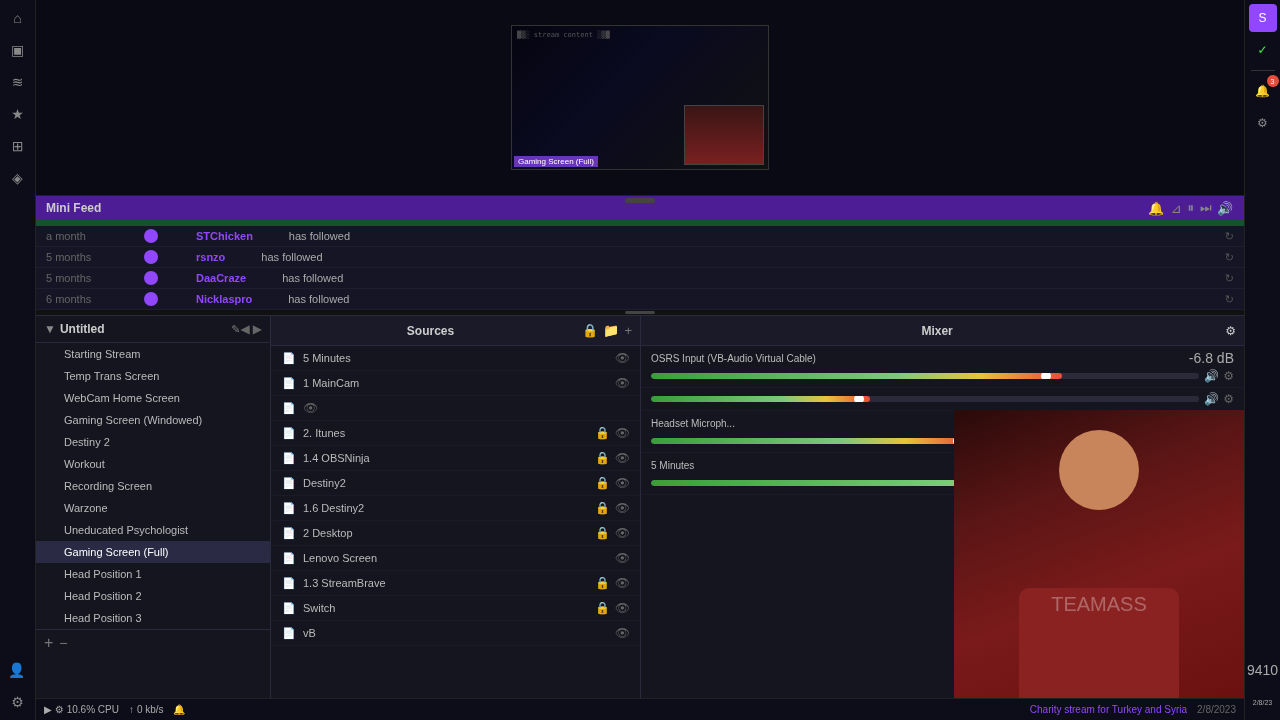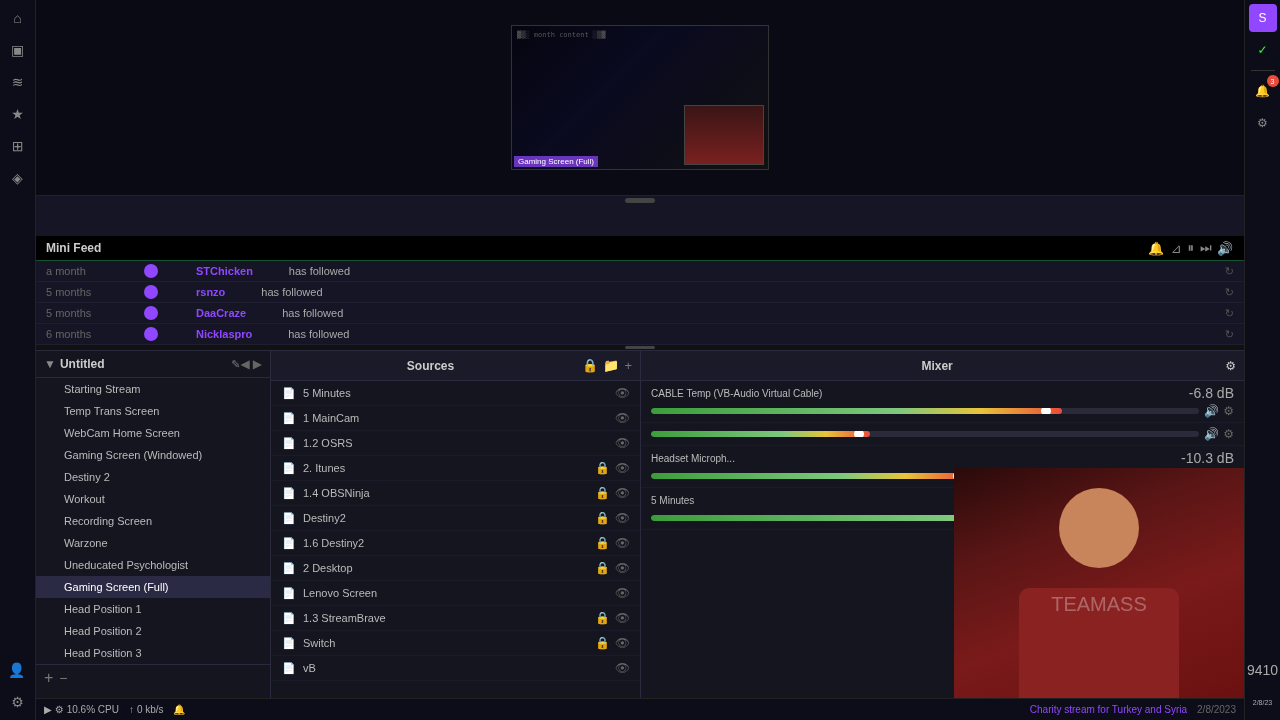--- a/index.html
+++ b/index.html
@@ -108,23 +108,22 @@
     .mini-feed-section {
       background: #151525;
       border-top: 1px solid #222;
       flex-shrink: 0;
     }
     .mini-feed-header {
       display: flex;
       align-items: center;
       justify-content: space-between;
       padding: 4px 10px;
-      background: #000000;
-      border-bottom: 1px solid #14532d;
-      margin-top: 40px;
+      background: #4c1d95;
+      border-bottom: 6px solid #14532d;
     }
     .mini-feed-title {
       font-size: 12px;
       color: #ccc;
       font-weight: 600;
     }
     .mini-feed-controls {
       display: flex;
       gap: 6px;
       align-items: center;
@@ -418,21 +417,21 @@
       justify-content: center;
     }
     .divider-h { width: 24px; height: 1px; background: #333; margin: 2px 0; }
 
     
     .webcam-overlay {
       position: absolute;
       bottom: 22px;
       right: 36px;
       width: 290px;
-      height: 230px;
+      height: 288px;
       z-index: 10;
       overflow: hidden;
     }
     .webcam-bg {
       width: 100%;
       height: 100%;
       background: linear-gradient(160deg, #2a0a0a 0%, #5a1515 30%, #7a1a1a 60%, #6b1010 100%);
       display: flex;
       align-items: center;
       justify-content: center;
@@ -497,21 +496,21 @@
 </div>
 
 <div class="main-content">
 
   <div class="preview-area">
     <div class="preview-canvas">
       <div class="preview-inner">
 
         <div style="position:absolute;top:0;left:0;width:100%;height:100%;background:linear-gradient(135deg,#050510 0%,#0a0a20 40%,#111 100%);"></div>
         <div style="position:absolute;top:5px;left:5px;font-size:7px;color:#555;font-family:monospace;">
-          ▓▒░ month content ░▒▓
+          ▓▒░ stream content ░▒▓
         </div>
         <div class="preview-webcam">
           <div style="width:100%;height:100%;background:linear-gradient(180deg,#3a1515 0%,#7a2020 100%);"></div>
         </div>
         <div class="preview-label">Gaming Screen (Full)</div>
       </div>
     </div>
     <div class="preview-drag-handle"></div>
   </div>
 
@@ -614,21 +613,20 @@
           <div class="source-item">
       <span class="source-icon">📄</span>
       <span class="source-name">1 MainCam</span>
       <div class="source-controls">
 
         <span>👁</span>
       </div>
     </div>
           <div class="source-item">
       <span class="source-icon">📄</span>
-      <span class="source-name">1.2 OSRS</span>
       <div class="source-controls">
 
         <span>👁</span>
       </div>
     </div>
           <div class="source-item">
       <span class="source-icon">📄</span>
       <span class="source-name">2. Itunes</span>
       <div class="source-controls">
         <span>🔒</span>
@@ -703,21 +701,21 @@
     </div>
 
     <div class="mixer-panel">
       <div class="panel-header">
         <span class="panel-header-title">Mixer</span>
         <span>⚙</span>
       </div>
       <div id="mixer-list">
           <div class="mixer-item">
       <div class="mixer-item-header">
-        <span class="mixer-item-name">CABLE Temp (VB-Audio Virtual Cable)</span>
+        <span class="mixer-item-name">OSRS Input (VB-Audio Virtual Cable)</span>
         <span class="mixer-item-db">-6.8 dB</span>
       </div>
       <div class="mixer-slider-row">
         <div class="mixer-bar">
           <div class="mixer-bar-fill" style="width:75%"></div>
           <div class="mixer-bar-thumb" style="left:calc(72% - 5px)"></div>
         </div>
         <div class="mixer-icons">
           <span>🔊</span>
           <span>⚙</span>

